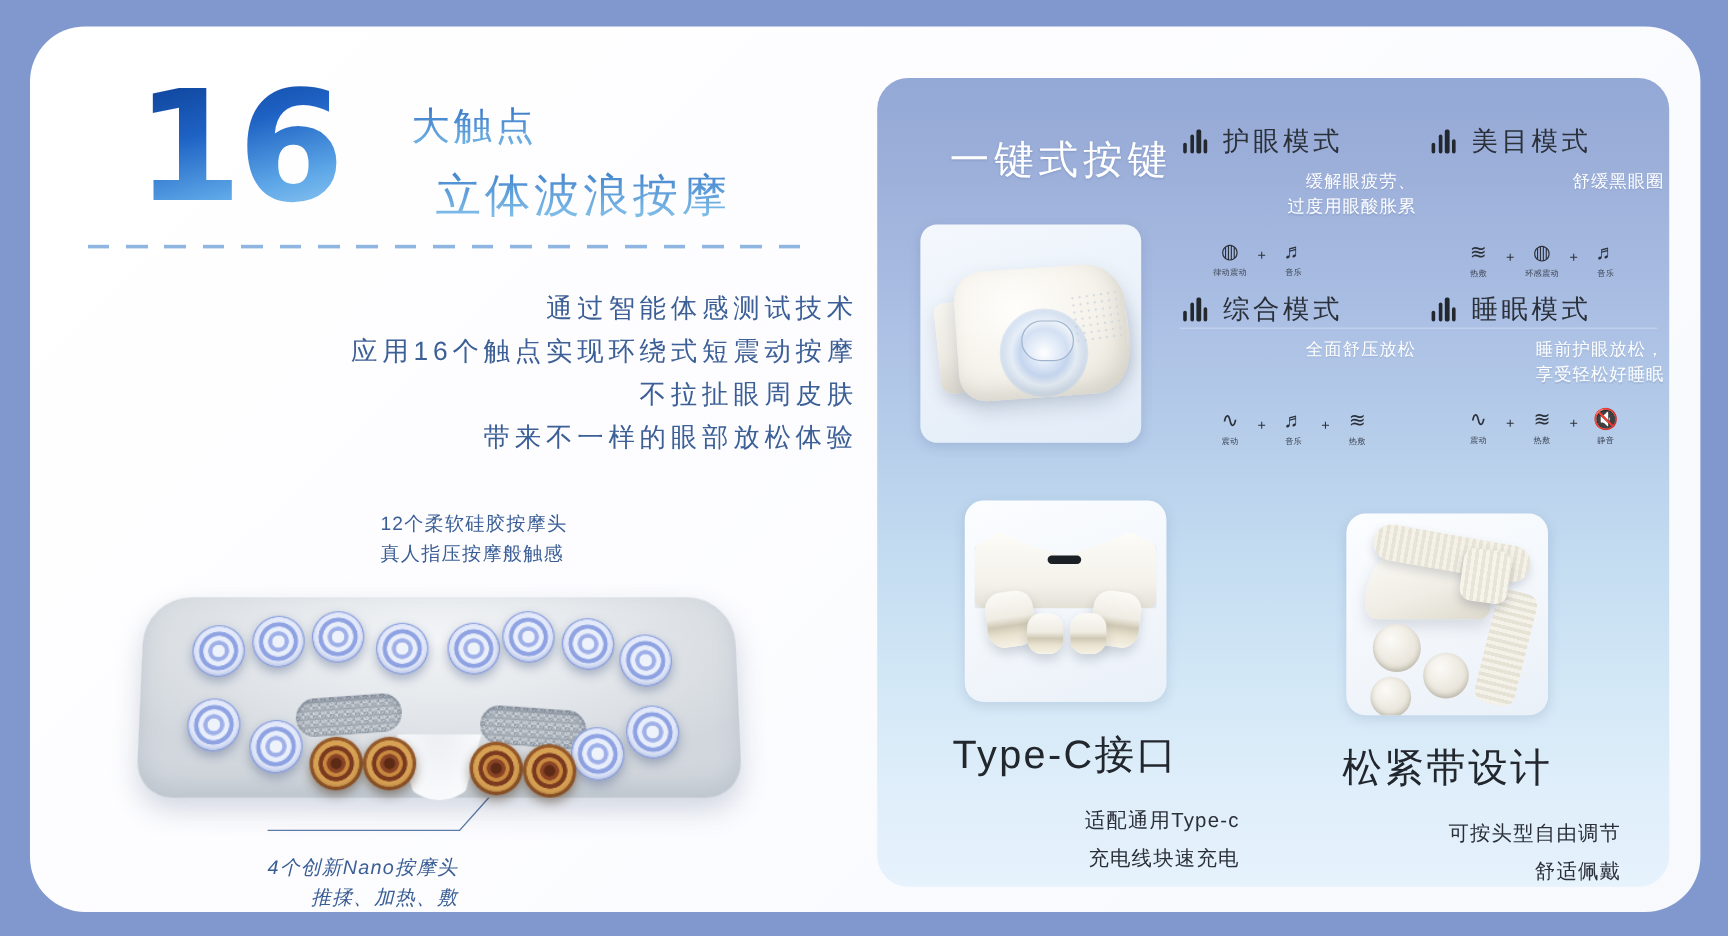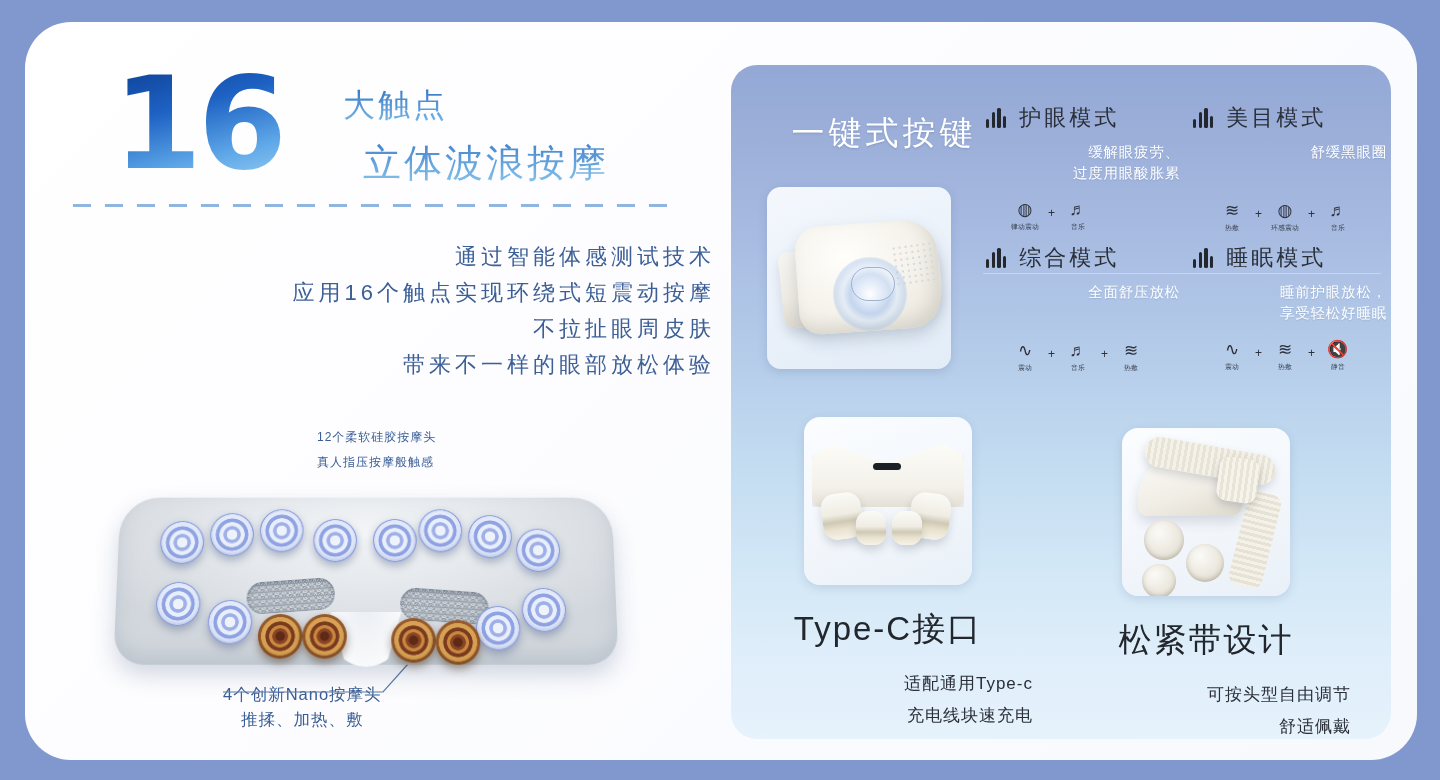--- a/index.html
+++ b/index.html
@@ -63,26 +63,26 @@
   }
   .desc div{
     font-size:22px; letter-spacing:4px; line-height:33px;
     margin-bottom:3px;
   }
 
   
   .callout-top{
     position:absolute; left:292px; top:403px;
     text-align:left; color:#3a5e95;
-    font-size:12px; line-height:25px; letter-spacing:1px;
+    font-size:16px; line-height:25px; letter-spacing:1px;
   }
   .callout-bottom{
-    position:absolute; left:198px; top:660px;
-    text-align:center; color:#3a5e95;
-    font-size:16.5px; line-height:25px; letter-spacing:1px;
+    position:absolute; left:198px; top:689px;
+    text-align:right; color:#3a5e95;
+    font-size:16.5px; line-height:25px; letter-spacing:1px;font-style:italic;
   }
   .leader{ position:absolute; }
   .leader svg{ display:block; overflow:visible; }
 
   
   .mask-wrap{ position:absolute; left:92px; top:468px; width:500px; height:190px; }
   .mask-body{
     position:absolute; left:0; top:6px; width:498px; height:168px;
     background:
       radial-gradient(ellipse 60% 70% at 50% 22%, #f3f5f7 0%, #e2e6ea 55%, #d2d7dd 100%);

